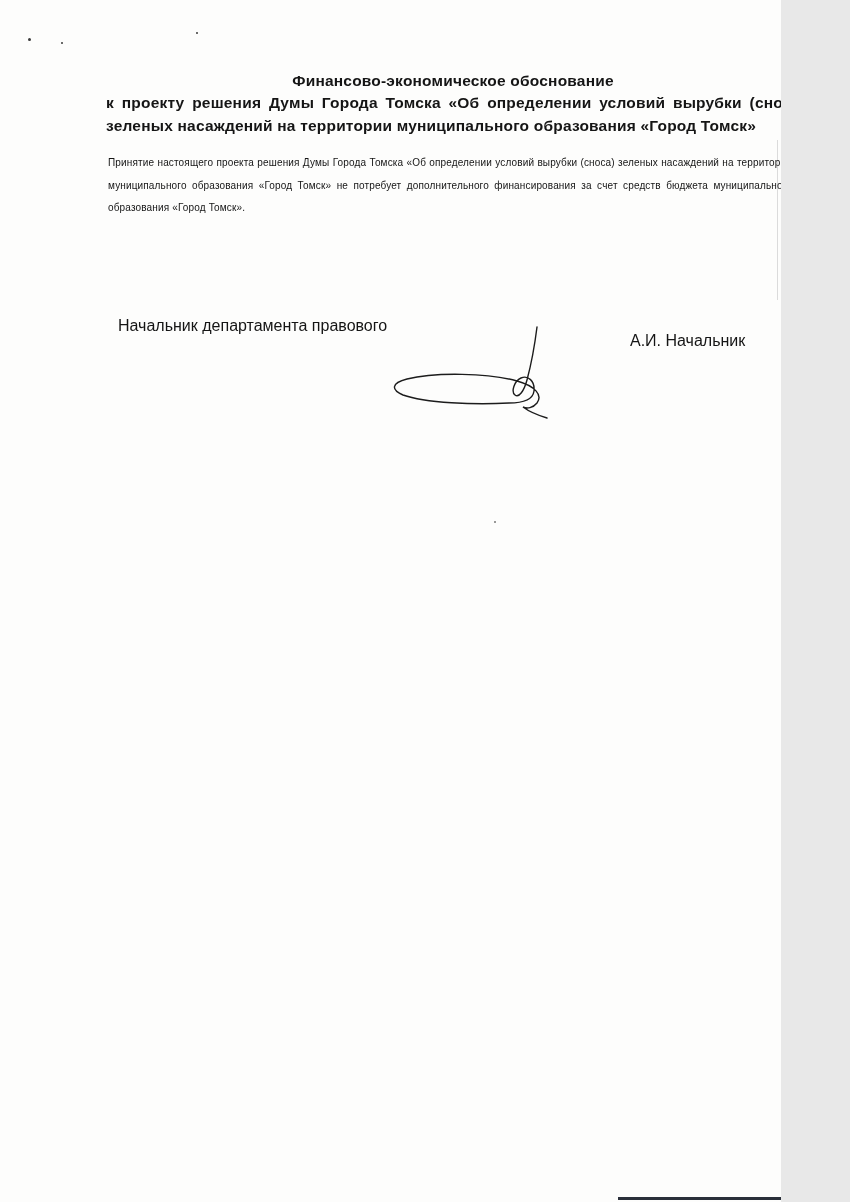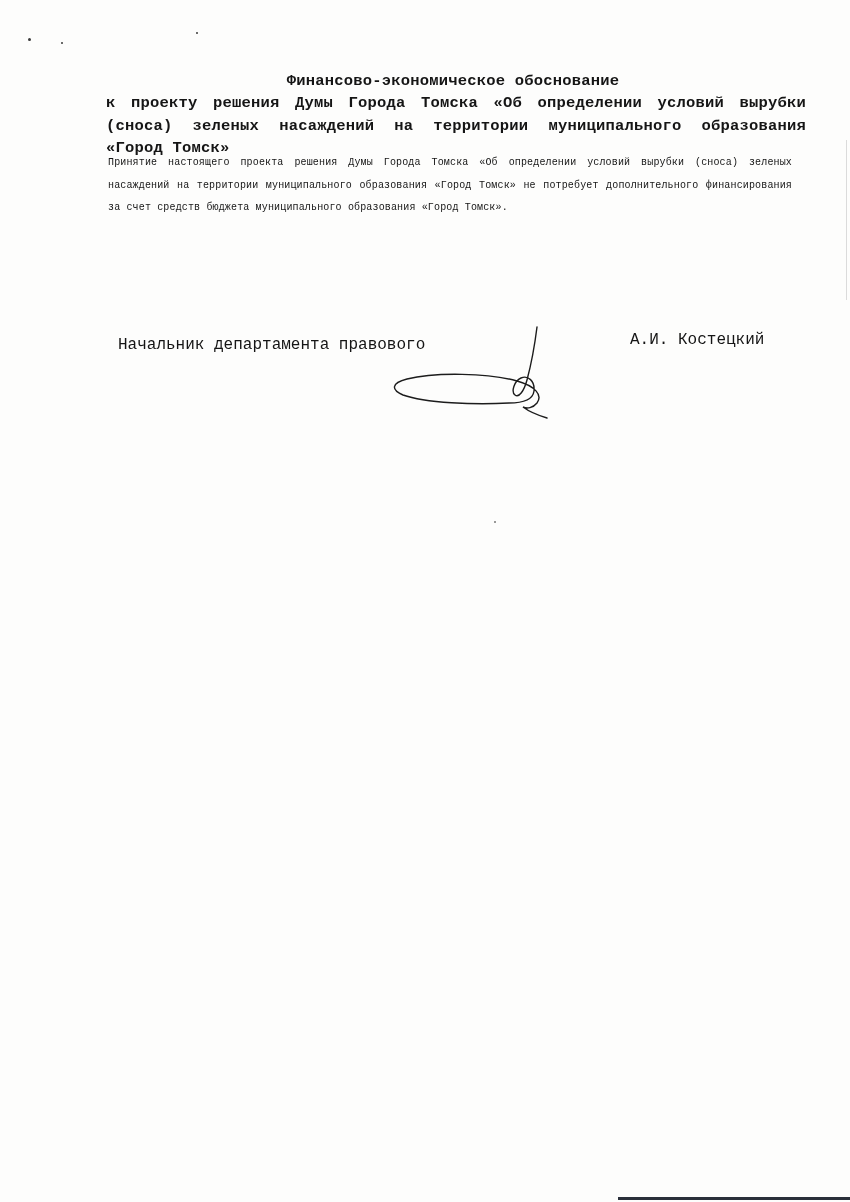--- a/index.html
+++ b/index.html
@@ -2,25 +2,25 @@
 <html><head>
 <meta charset="utf-8">
 <style>
   html, body {
     margin: 0;
     padding: 0;
     background: #e8e8e8;
   }
   .page {
     position: relative;
-    width: 850px;
+    width: 781px;
     height: 1202px;
     background: #fdfdfc;
     overflow: hidden;
-    font-family: Liberation Mono, monospace;
+    font-family: Liberation Sans, sans-serif;
     color: #151515;
   }
   .doc-title {
     position: absolute;
     top: 70px;
     left: 108px;
     width: 690px;
     text-align: center;
     font-weight: bold;
     font-size: 15.5px;
@@ -54,21 +54,20 @@
     left: 118px;
     width: 680px;
     font-size: 16px;
     line-height: 21px;
   }
   .sig-position {
     position: absolute;
     top: 0;
     left: 0;
     width: 360px;
-    margin-top: 20px;
   }
   .sig-name {
     position: absolute;
     top: 15px;
     left: 512px;
     white-space: nowrap;
   }
   .signature-svg {
     position: absolute;
     top: 325px;
@@ -117,21 +116,21 @@
   <div class="doc-title">Финансово-экономическое обоснование</div>
 
   <div class="doc-subtitle">к проекту решения Думы Города Томска «Об определении условий вырубки (сноса) зеленых насаждений на территории муниципального образования «Город Томск»</div>
 
   <div class="doc-body">Принятие настоящего проекта решения Думы Города Томска «Об определении условий вырубки (сноса) зеленых насаждений на территории муниципального образования «Город Томск» не потребует дополнительного финансирования за счет средств бюджета муниципального образования «Город Томск».</div>
 
   <div class="sig-block">
     <div class="sig-position">
       <div>Начальник департамента правового</div>
     </div>
-    <div class="sig-name">А.И. Костецкий</div>
+    <div class="sig-name">А.И. Начальник</div>
   </div>
 
   <svg class="signature-svg" viewBox="0 0 180 95">
     <path d="M 152 2
              C 150 18, 146 40, 142 55
              C 139 66, 134 73, 130 70
              C 126 67, 129 56, 136 53
              C 143 50, 150 56, 149 66
              C 148 74, 140 78, 124 78
              C 90 80, 40 78, 18 70

